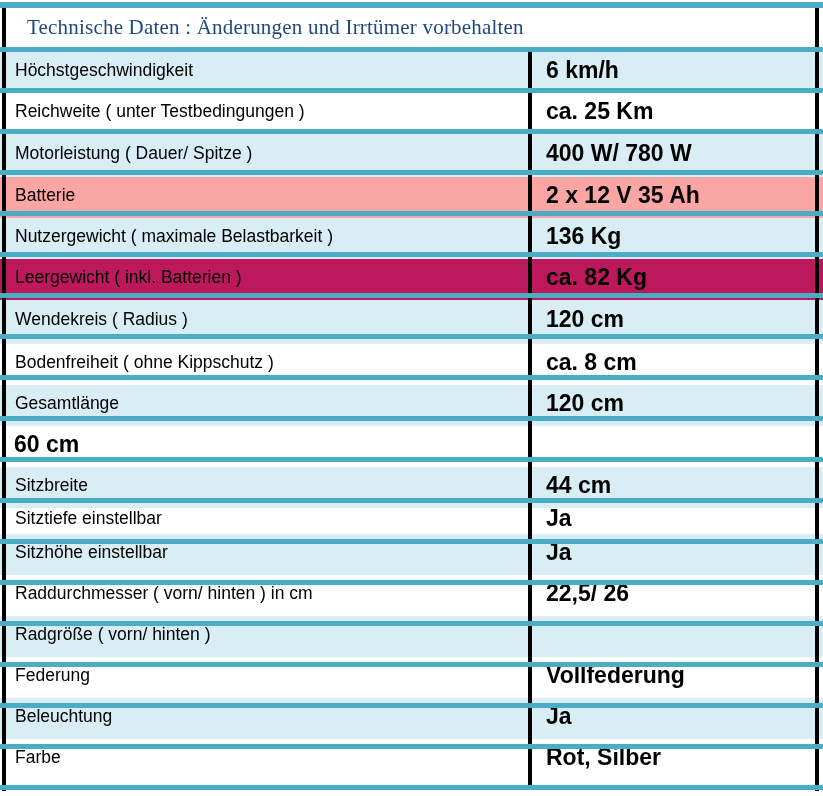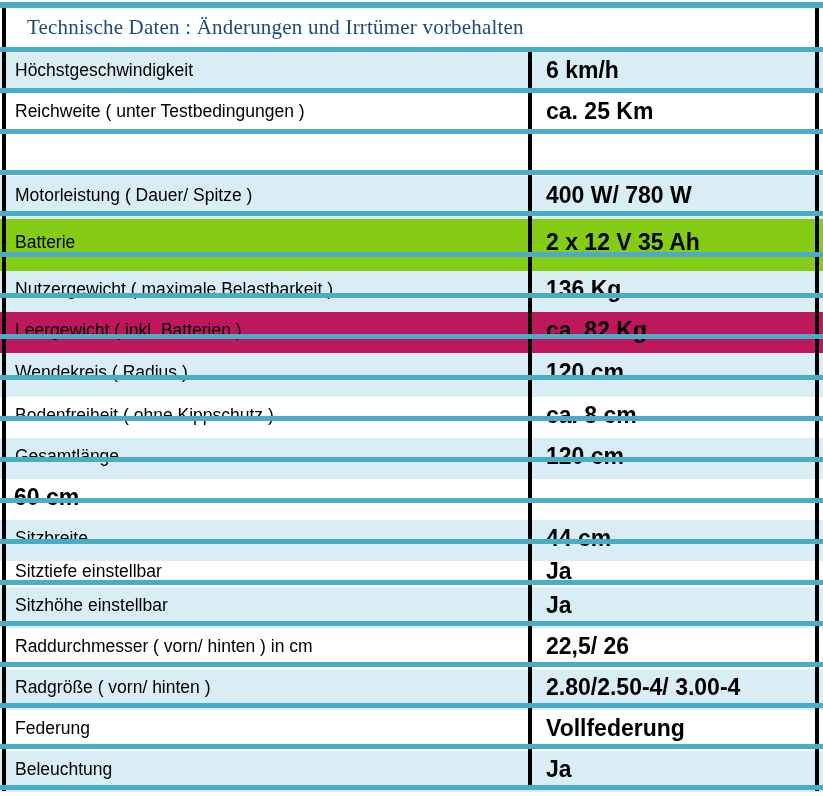--- a/index.html
+++ b/index.html
@@ -93,26 +93,26 @@
   <div class="spec-row" style="background: rgb(217, 237, 244); height: 41px;">
     <div class="cell-label">Höchstgeschwindigkeit</div>
     <div class="cell-value">6 km/h</div>
   </div>
 
   <div class="spec-row" style="background: rgb(255, 255, 255); height: 41px;">
     <div class="cell-label">Reichweite ( unter Testbedingungen )</div>
     <div class="cell-value">ca. 25 Km</div>
   </div>
 
-  <div class="spec-row" style="background: rgb(217, 237, 244); height: 43px; margin-top: 42px;">
+  <div class="spec-row" style="background: rgb(217, 237, 244); height: 43px;">
     <div class="cell-label">Motorleistung ( Dauer/ Spitze )</div>
     <div class="cell-value">400 W/ 780 W</div>
   </div>
 
-  <div class="spec-row" style="background: #84cc16; height: 52px;">
+  <div class="spec-row" style="background: #fca5a5; height: 41px;">
     <div class="cell-label">Batterie</div>
     <div class="cell-value">2 x 12 V 35 Ah</div>
   </div>
 
   <div class="spec-row" style="background: rgb(217, 237, 244); height: 41px;">
     <div class="cell-label">Nutzergewicht ( maximale Belastbarkeit )</div>
     <div class="cell-value">136 Kg</div>
   </div>
 
   <div class="spec-row" style="background: #be185d; height: 41px;">
@@ -154,21 +154,20 @@
     <div class="cell-value">Ja</div>
   </div>
 
   <div class="spec-row" style="background: rgb(255, 255, 255); height: 41px;">
     <div class="cell-label">Raddurchmesser ( vorn/ hinten ) in cm</div>
     <div class="cell-value">22,5/ 26</div>
   </div>
 
   <div class="spec-row" style="background: rgb(217, 237, 244); height: 41px;">
     <div class="cell-label">Radgröße ( vorn/ hinten )</div>
-    <div class="cell-value">2.80/2.50-4/ 3.00-4</div>
   </div>
 
   <div class="spec-row" style="background: rgb(255, 255, 255); height: 41px;">
     <div class="cell-label">Federung</div>
     <div class="cell-value">Vollfederung</div>
   </div>
 
   <div class="spec-row" style="background: rgb(217, 237, 244); height: 41px;">
     <div class="cell-label">Beleuchtung</div>
     <div class="cell-value">Ja</div>

